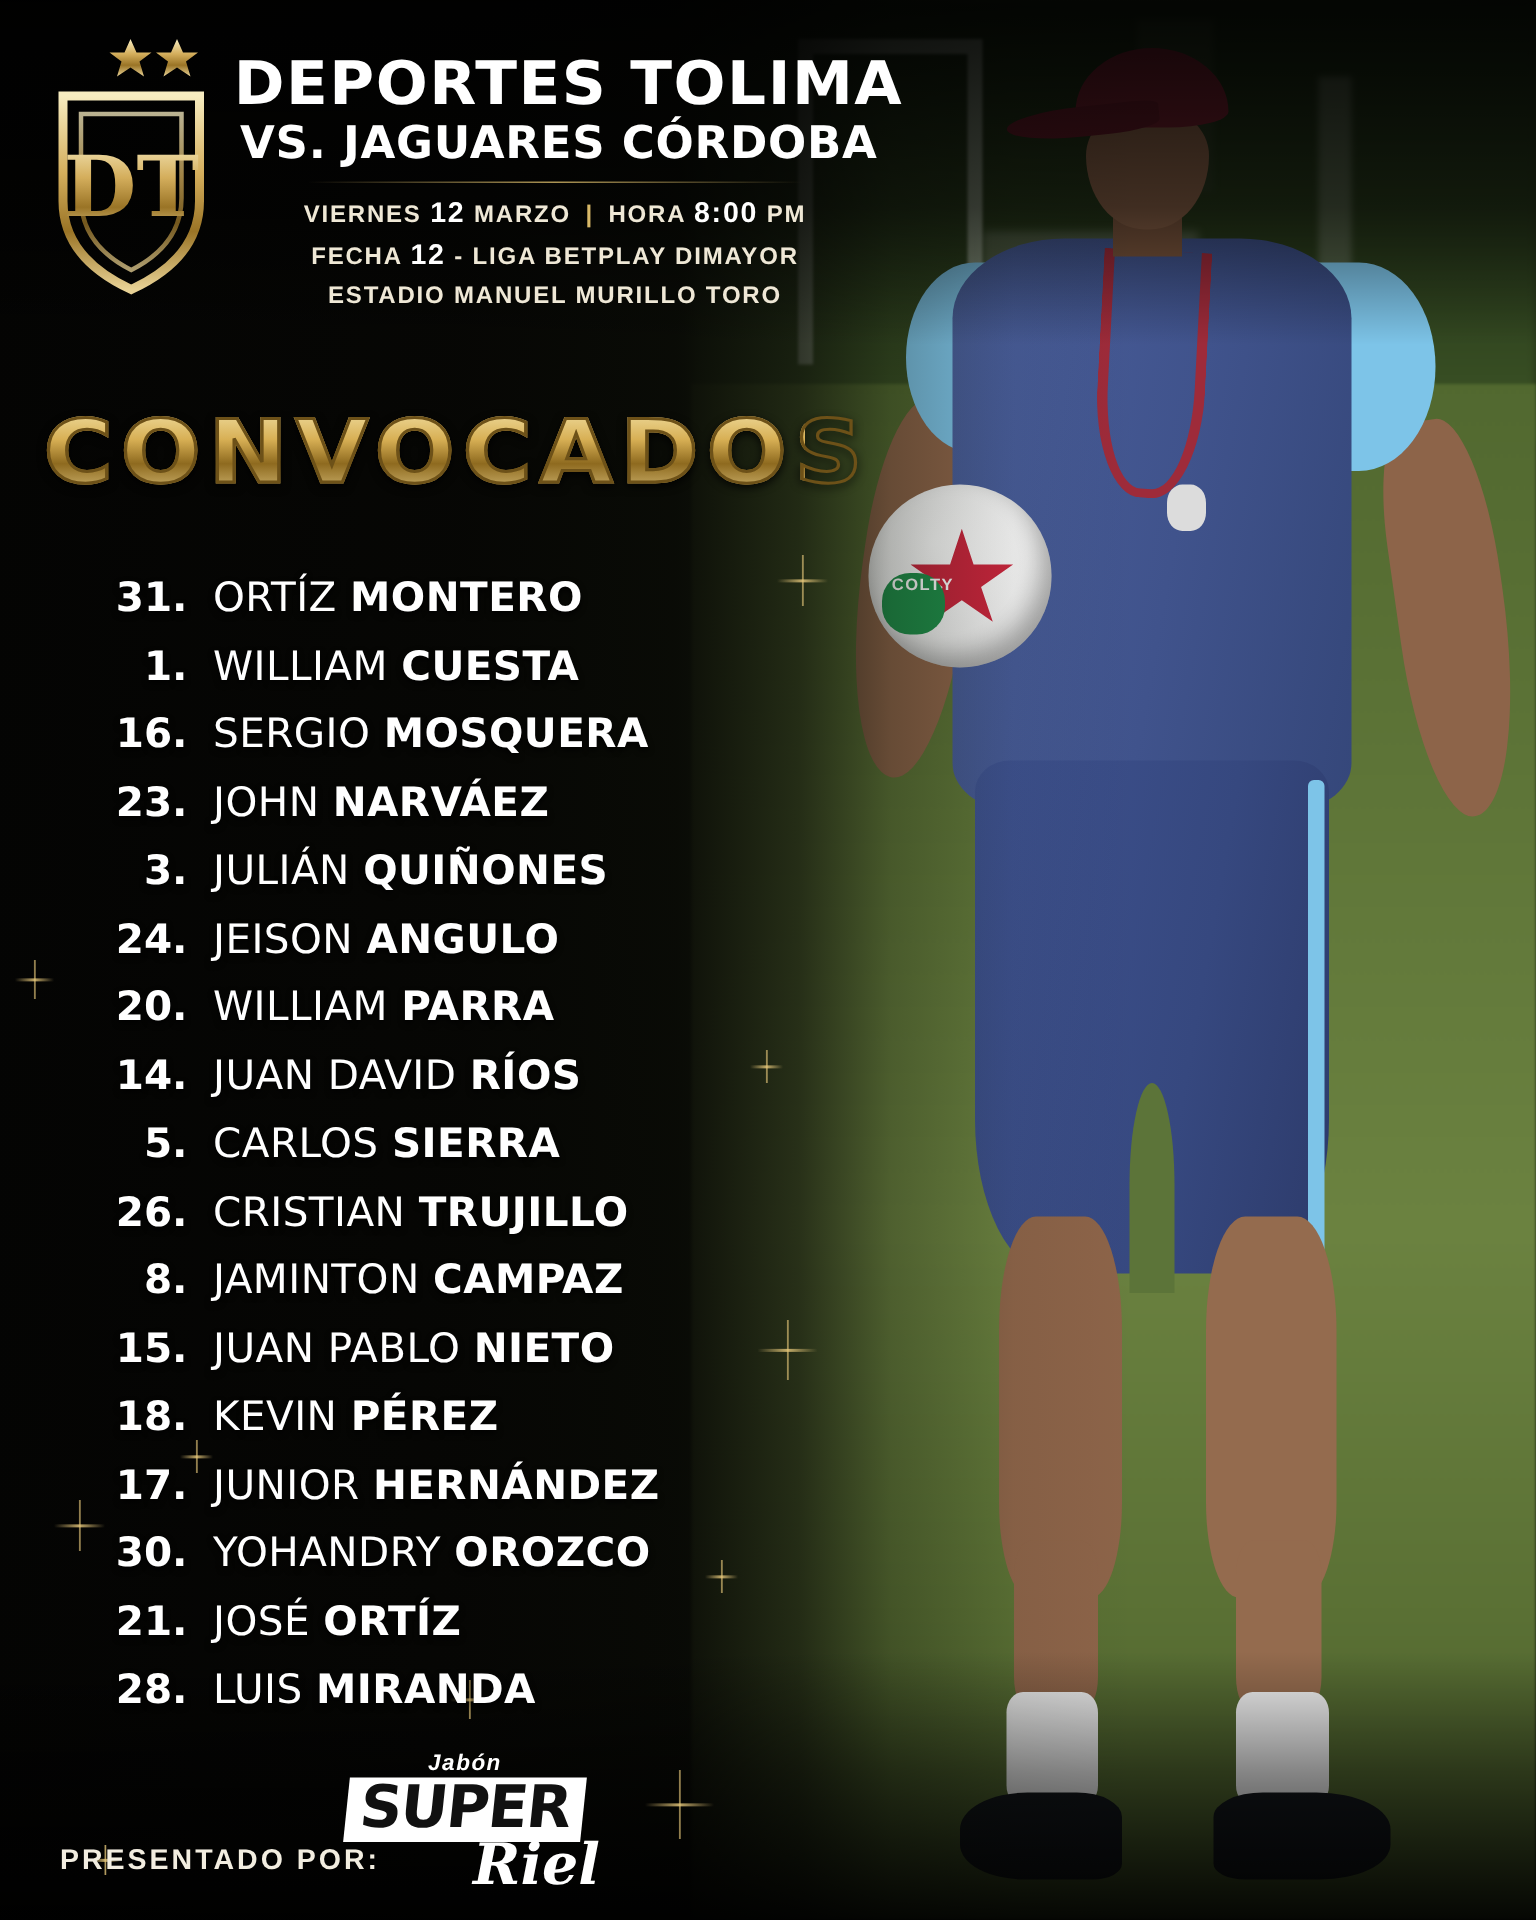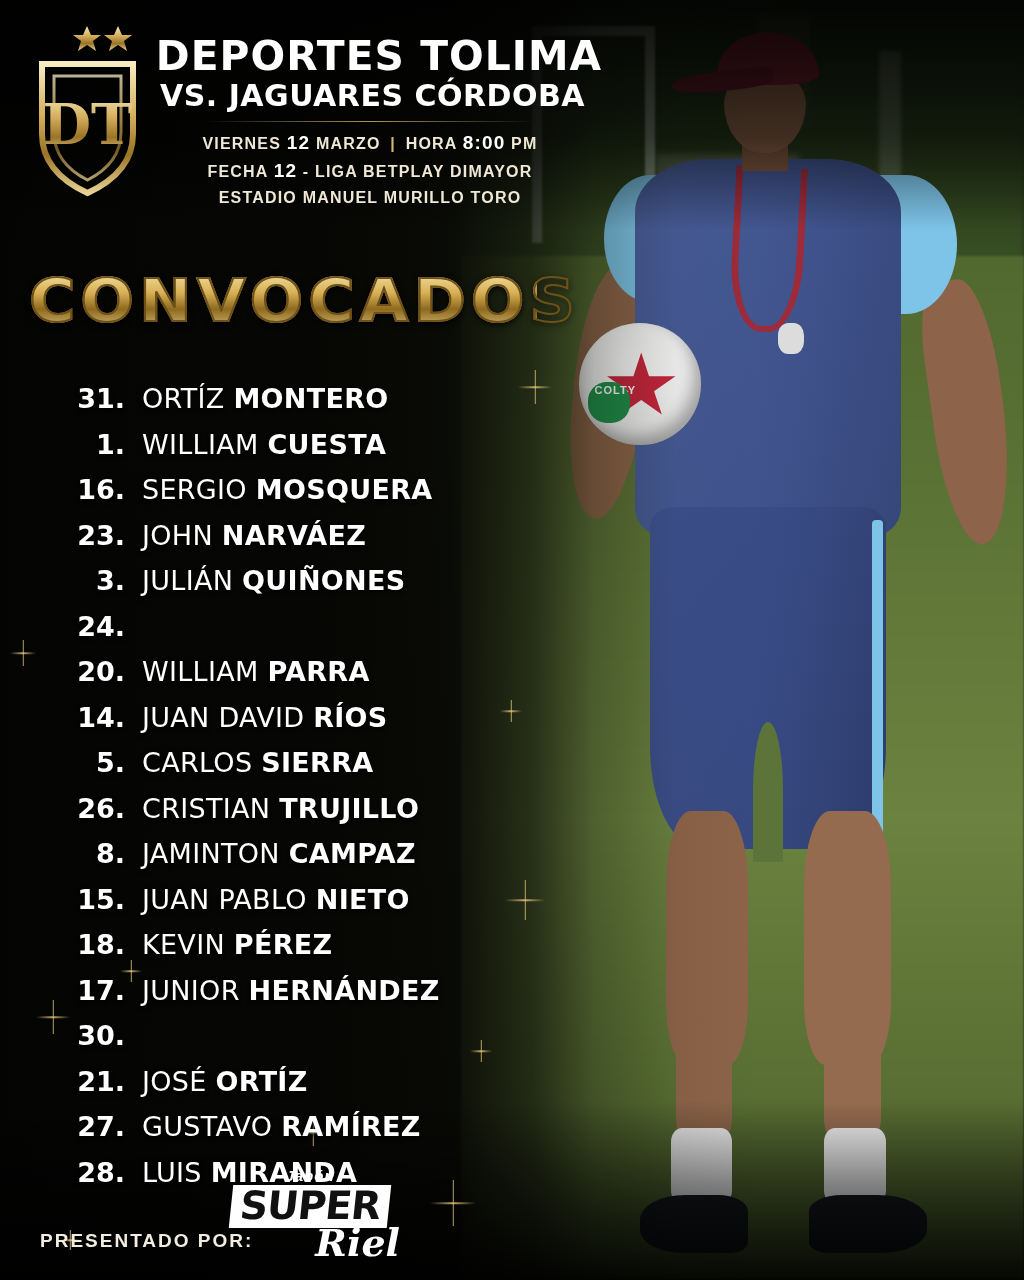--- a/index.html
+++ b/index.html
@@ -427,20 +427,21 @@
     <div class="player-row">
       <span class="p-num">23.</span>
       <span class="p-name"><span>JOHN</span> <span class="last">NARVÁEZ</span></span>
     </div>
     <div class="player-row">
       <span class="p-num">3.</span>
       <span class="p-name"><span>JULIÁN</span> <span class="last">QUIÑONES</span></span>
     </div>
     <div class="player-row">
       <span class="p-num">24.</span>
+      <span class="p-name"><span>JEISON</span> <span class="last">ANGULO</span></span>
     </div>
     <div class="player-row">
       <span class="p-num">20.</span>
       <span class="p-name"><span>WILLIAM</span> <span class="last">PARRA</span></span>
     </div>
     <div class="player-row">
       <span class="p-num">14.</span>
       <span class="p-name"><span>JUAN DAVID</span> <span class="last">RÍOS</span></span>
     </div>
     <div class="player-row">
@@ -462,28 +463,25 @@
     <div class="player-row">
       <span class="p-num">18.</span>
       <span class="p-name"><span>KEVIN</span> <span class="last">PÉREZ</span></span>
     </div>
     <div class="player-row">
       <span class="p-num">17.</span>
       <span class="p-name"><span>JUNIOR</span> <span class="last">HERNÁNDEZ</span></span>
     </div>
     <div class="player-row">
       <span class="p-num">30.</span>
+      <span class="p-name"><span>YOHANDRY</span> <span class="last">OROZCO</span></span>
     </div>
     <div class="player-row">
       <span class="p-num">21.</span>
       <span class="p-name"><span>JOSÉ</span> <span class="last">ORTÍZ</span></span>
-    </div>
-    <div class="player-row">
-      <span class="p-num">27.</span>
-      <span class="p-name"><span>GUSTAVO</span> <span class="last">RAMÍREZ</span></span>
     </div>
     <div class="player-row">
       <span class="p-num">28.</span>
       <span class="p-name"><span>LUIS</span> <span class="last">MIRANDA</span></span>
     </div>
   </div>
 
   <div class="presented">PRESENTADO POR:</div>
 
   <div class="sponsor">

